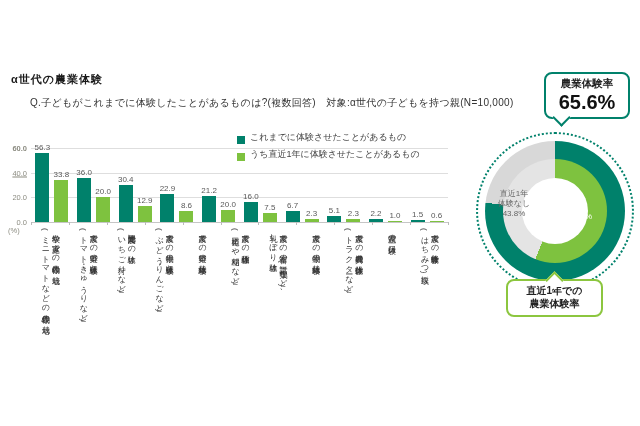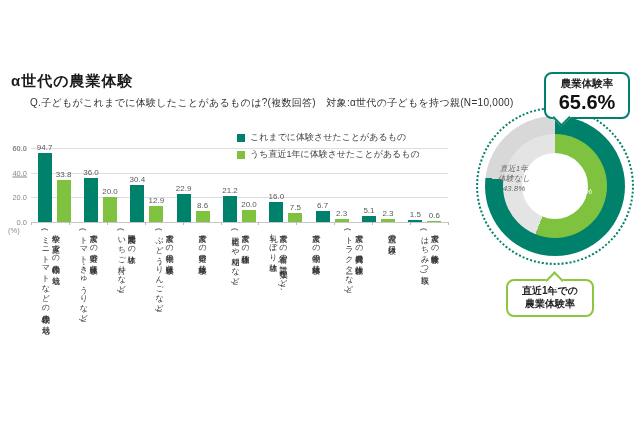--- a/index.html
+++ b/index.html
@@ -1,60 +1,60 @@
 <!DOCTYPE html>
 <html><head>
 <meta charset="utf-8">
 <style>
   html,body{margin:0;padding:0;background:#fff;}
   #canvas{position:relative;width:640px;height:426px;background:#ffffff;overflow:hidden;
           font-family:"Liberation Sans","DejaVu Sans",sans-serif;color:#333;}
-  .title{position:absolute;left:11px;top:72px;font-size:15px;font-weight:bold;color:#1a1a1a;letter-spacing:1px;}
+  .title{position:absolute;left:11px;top:72px;font-size:11px;font-weight:bold;color:#1a1a1a;letter-spacing:1px;}
   .question{position:absolute;left:30px;top:96px;font-size:10px;color:#333;letter-spacing:0.3px;}
 
   
   #plot{position:absolute;left:31px;top:148px;width:417px;height:74px;}
   .gridline{position:absolute;left:0;width:100%;height:1px;background:#dedede;}
   .gridline.base{background:#c6c6c6;}
   .ytick{position:absolute;right:calc(100% + 4px);font-size:7.5px;color:#8b8b80;white-space:nowrap;transform:translateY(-50%);}
   .unit{position:absolute;left:8px;top:226px;font-size:7.5px;color:#8b8b80;}
   #bar-groups{position:absolute;left:0;bottom:0;width:100%;height:100%;display:flex;align-items:flex-end;}
   .group{flex:1 1 0;display:flex;align-items:flex-end;justify-content:center;gap:5px;height:100%;}
   .barwrap{position:relative;width:14px;}
   .bar{width:14px;}
   .bval{position:absolute;bottom:calc(100% + 1px);left:50%;transform:translateX(-50%);
         font-size:8px;color:#595959;white-space:nowrap;}
   .xtick{position:absolute;top:74px;width:1px;height:3px;background:#bbb;}
   #xlabels{position:absolute;left:31px;top:228px;width:417px;height:150px;}
   .xlabel{position:absolute;top:0;transform:translateX(-50%);writing-mode:vertical-rl;
           white-space:pre-line;font-size:8px;line-height:10px;letter-spacing:0.5px;color:#333;}
   #bar-legend{position:absolute;left:237px;top:131px;font-size:9px;color:#444;}
-  .leg-row{display:flex;align-items:center;margin-bottom:4px;}
+  .leg-row{display:flex;align-items:flex-end;margin-bottom:4px;}
   .leg-sq{width:8px;height:8px;margin-right:5px;flex:0 0 auto;}
 
   
-  #donut{position:absolute;left:485px;top:116px;width:140px;height:140px;font-style:italic;}
+  #donut{position:absolute;left:485px;top:141px;width:140px;height:140px;}
   .dotring{position:absolute;inset:-9px;border-radius:50%;border:2px dotted #00816b;}
   .ring,.pie,.hole{position:absolute;border-radius:50%;}
   .ring{inset:0;}
   .pie{inset:18px;}
   .hole{inset:37px;background:#fff;}
   .donut-center{position:absolute;left:0px;top:48px;width:58px;text-align:center;
                 font-size:8px;line-height:10px;color:#666;}
   .donut-val{position:absolute;left:70px;top:66px;color:#fff;font-weight:bold;font-size:13.5px;}
   .donut-val .pct{font-size:8px;font-weight:normal;}
   #donut-out-legend{position:absolute;left:458px;top:138px;width:60px;text-align:center;
                     font-size:8px;line-height:10px;color:#777;}
   #donut-out-legend .leg-sq{display:inline-block;width:7px;height:7px;background:#c9c9c9;margin-right:3px;vertical-align:-1px;}
 
   .callout{position:absolute;background:#fff;border-radius:8px;text-align:center;z-index:3;box-sizing:border-box;}
   #callout-top{left:544px;top:72px;width:86px;border:2px solid #00816b;padding:3px 2px 4px;}
   #callout-top .c-title{font-size:10.5px;font-weight:bold;color:#222;}
   #callout-top .c-value{font-size:20px;font-weight:bold;color:#111;line-height:22px;}
-  #callout-bottom{left:506px;top:279px;width:88px;border:2px solid #8cc63f;padding:4px 2px 5px;}
+  #callout-bottom{left:506px;top:279px;width:97px;border:2px solid #8cc63f;padding:4px 2px 5px;}
   #callout-bottom .c-line{font-size:10px;font-weight:bold;color:#222;line-height:12.5px;}
   #callout-bottom .c-value{font-size:19px;font-weight:bold;color:#111;line-height:22px;}
   .tail{position:absolute;width:11px;height:11px;background:#fff;}
   #callout-top .tail{left:9px;bottom:-7px;transform:rotate(45deg);
        border-right:2px solid #00816b;border-bottom:2px solid #00816b;}
   #callout-bottom .tail{left:40px;top:-7px;transform:rotate(45deg);
        border-left:2px solid #8cc63f;border-top:2px solid #8cc63f;}
 </style>
 </head>
 <body>
@@ -69,21 +69,21 @@
       <div class="ytick" style="top: 0px; font-weight: bold;">60.0</div>
       <div class="gridline" style="top: 24.6667px;"></div>
       <div class="ytick" style="top: 24.6667px; text-decoration: underline;">40.0</div>
       <div class="gridline" style="top: 49.3333px;"></div>
       <div class="ytick" style="top: 49.3333px;">20.0</div>
       <div class="gridline base" style="top: 74px;"></div>
       <div class="ytick" style="top: 74px;">0.0</div>
       <div class="" id="bar-groups">
         <div class="group">
           <div class="barwrap">
-            <div class="bval">94.7</div>
+            <div class="bval">56.3</div>
             <div class="bar" style="height: 69.4px; background: rgb(0, 129, 107);"></div>
           </div>
           <div class="barwrap">
             <div class="bval">33.8</div>
             <div class="bar" style="height: 41.7px; background: rgb(126, 194, 63);"></div>
           </div>
         </div>
         <div class="group">
           <div class="barwrap">
             <div class="bval">36.0</div>
@@ -145,20 +145,30 @@
           </div>
         </div>
         <div class="group">
           <div class="barwrap">
             <div class="bval">5.1</div>
             <div class="bar" style="height: 6.3px; background: rgb(0, 129, 107);"></div>
           </div>
           <div class="barwrap">
             <div class="bval">2.3</div>
             <div class="bar" style="height: 2.8px; background: rgb(126, 194, 63);"></div>
+          </div>
+        </div>
+        <div class="group">
+          <div class="barwrap">
+            <div class="bval">2.2</div>
+            <div class="bar" style="height: 2.7px; background: rgb(0, 129, 107);"></div>
+          </div>
+          <div class="barwrap">
+            <div class="bval">1.0</div>
+            <div class="bar" style="height: 1.2px; background: rgb(126, 194, 63);"></div>
           </div>
         </div>
         <div class="group">
           <div class="barwrap">
             <div class="bval">1.5</div>
             <div class="bar" style="height: 1.9px; background: rgb(0, 129, 107);"></div>
           </div>
           <div class="barwrap">
             <div class="bval">0.6</div>
             <div class="bar" style="height: 0.7px; background: rgb(126, 194, 63);"></div>

